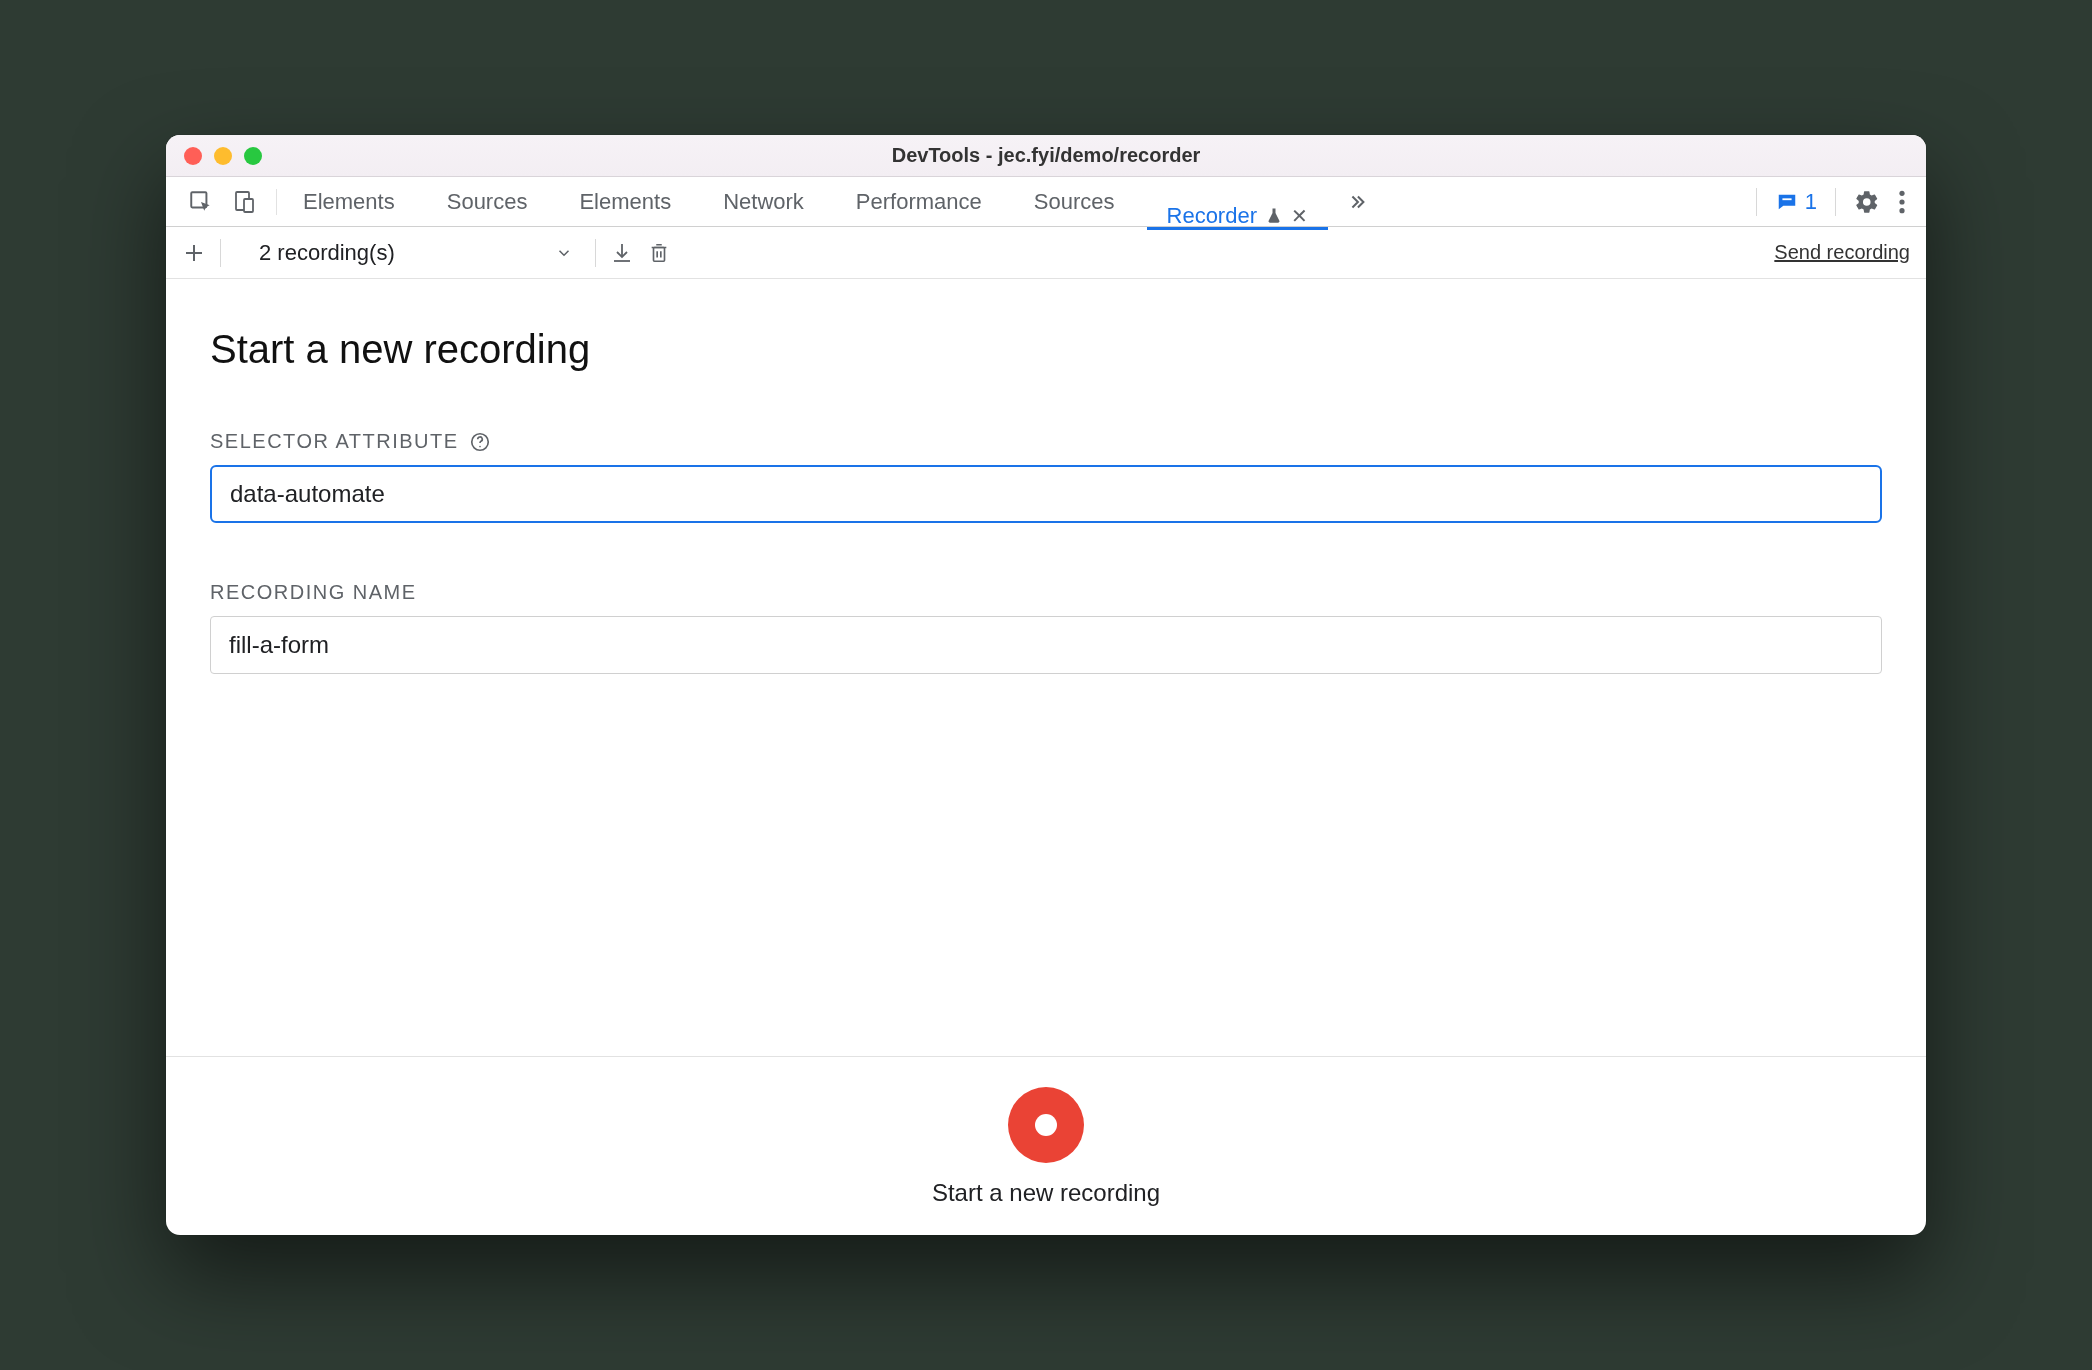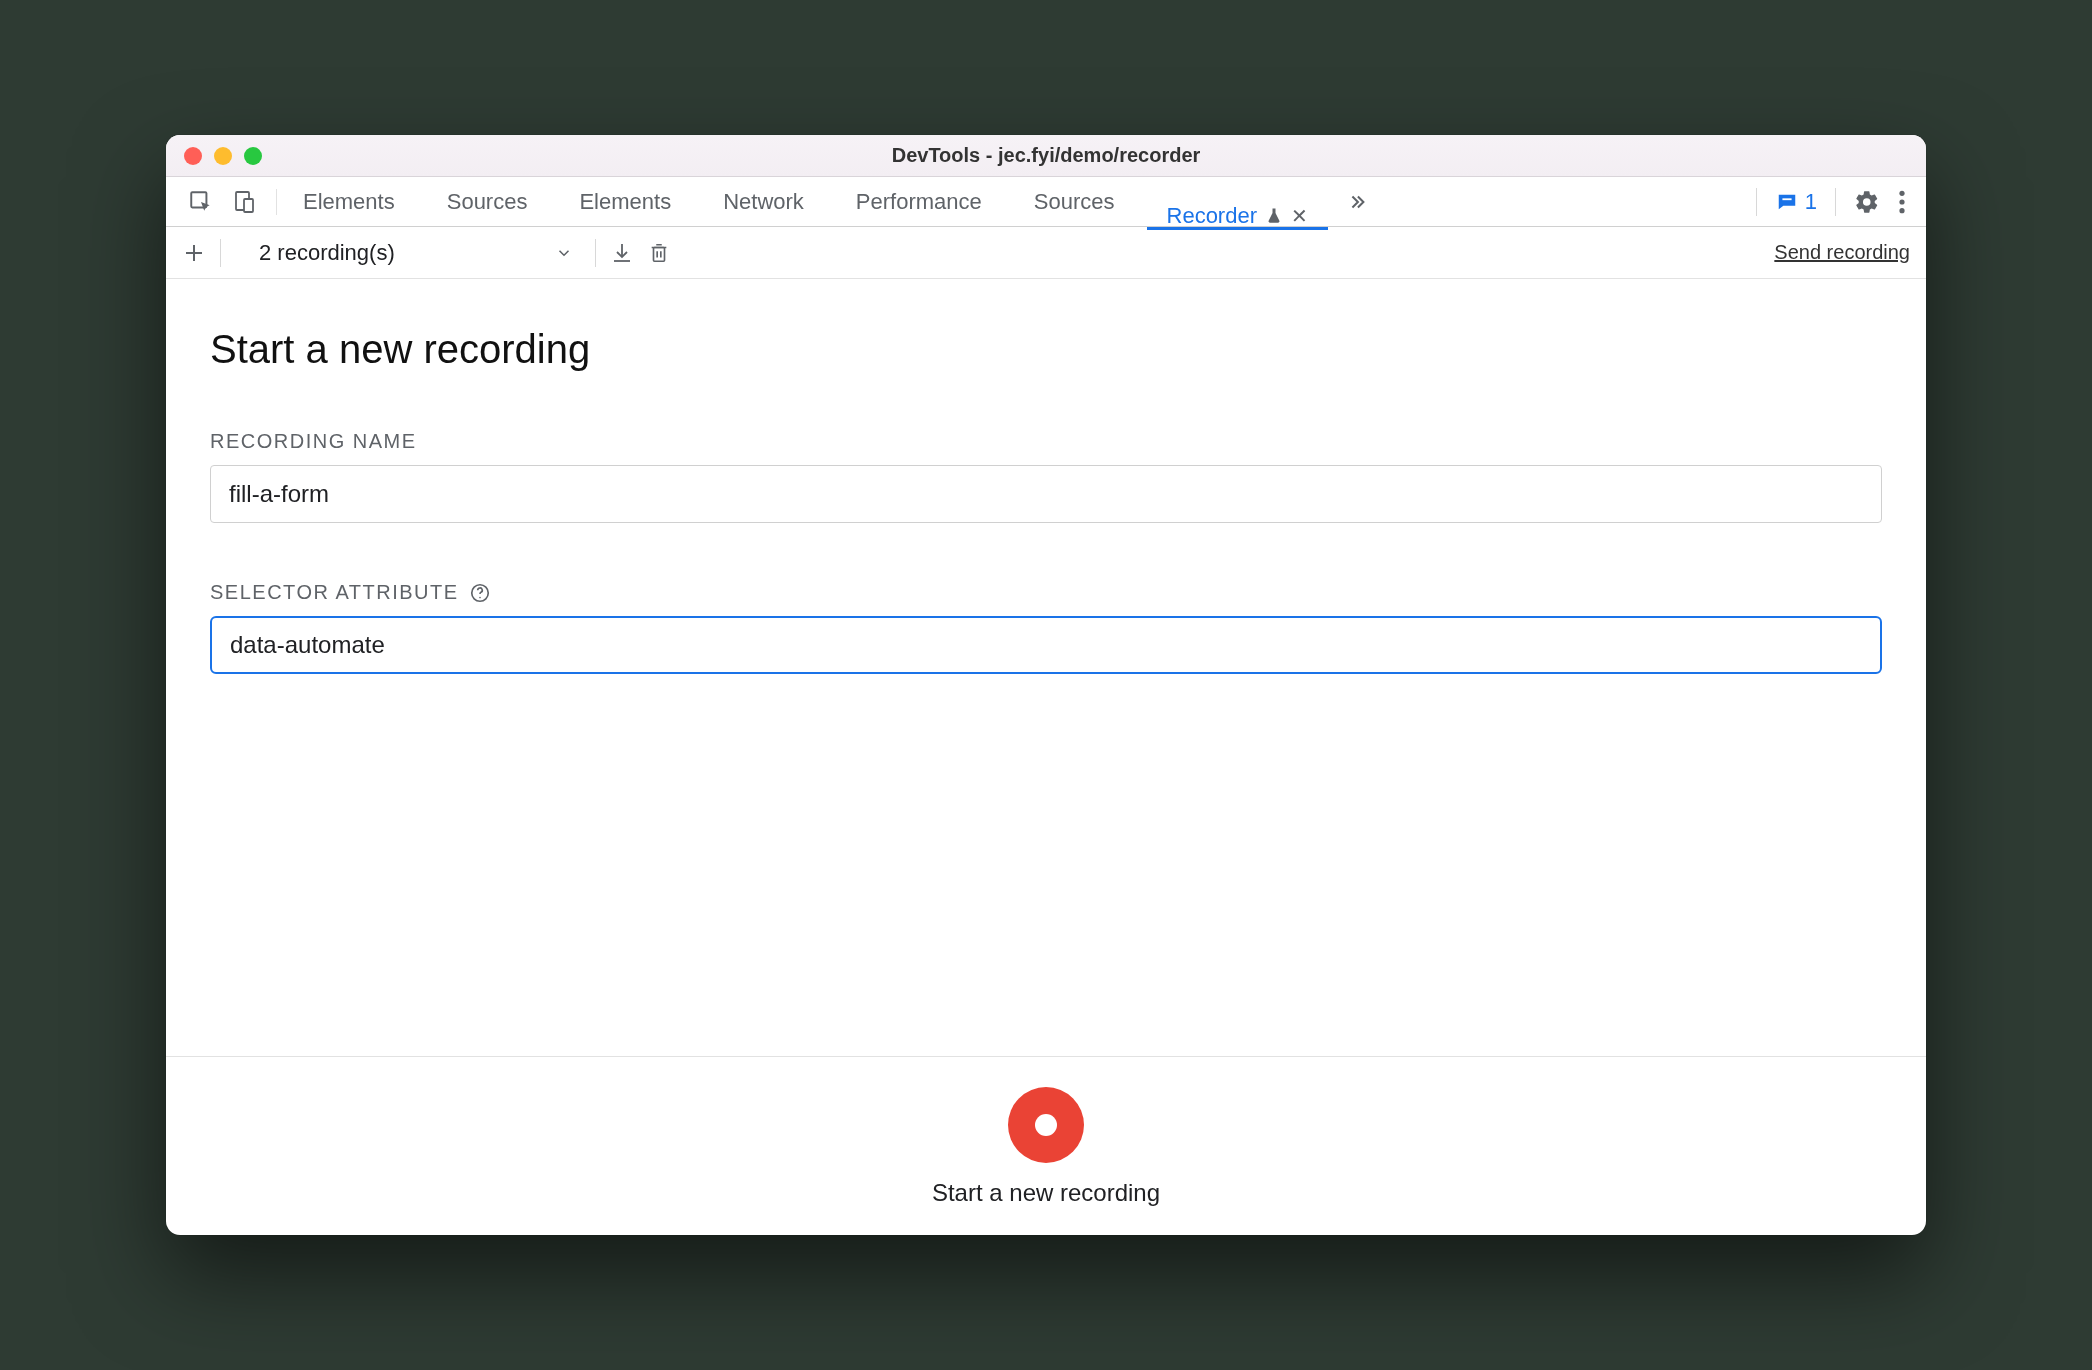--- a/index.html
+++ b/index.html
@@ -340,38 +340,38 @@
     </span>
     <div class="spacer"></div>
     <a class="send-feedback">Send recording</a>
   </div>
 
   <div class="content">
     <h1 class="page-title">Start a new recording</h1>
 
     <div class="field-group">
       <div class="field-label">
-        <span>RECORDING NAME</span>
-      </div>
-      <input type="text" class="text-input" value="fill-a-form" style="">
-    </div>
-
-    <div class="field-group">
-      <div class="field-label">
         <span>SELECTOR ATTRIBUTE</span>
         <span class="ic">
           <svg width="22" height="22" viewBox="0 0 24 24" fill="none" stroke="#5f6368" stroke-width="1.8">
             <circle cx="12" cy="12" r="9"></circle>
             <path d="M9.5 9a2.5 2.5 0 1 1 3.5 2.3c-.9.4-1 .9-1 1.7"></path>
             <circle cx="12" cy="17" r="0.9" fill="#5f6368" stroke="none"></circle>
           </svg>
         </span>
       </div>
       <input type="text" class="text-input focused" value="data-automate" style="">
     </div>
+
+    <div class="field-group">
+      <div class="field-label">
+        <span>RECORDING NAME</span>
+      </div>
+      <input type="text" class="text-input" value="fill-a-form" style="">
+    </div>
   </div>
 
   <div class="footer">
     <div class="record-btn">
       <div class="inner"></div>
     </div>
     <div class="footer-label">Start a new recording</div>
   </div>
 
 </div>

